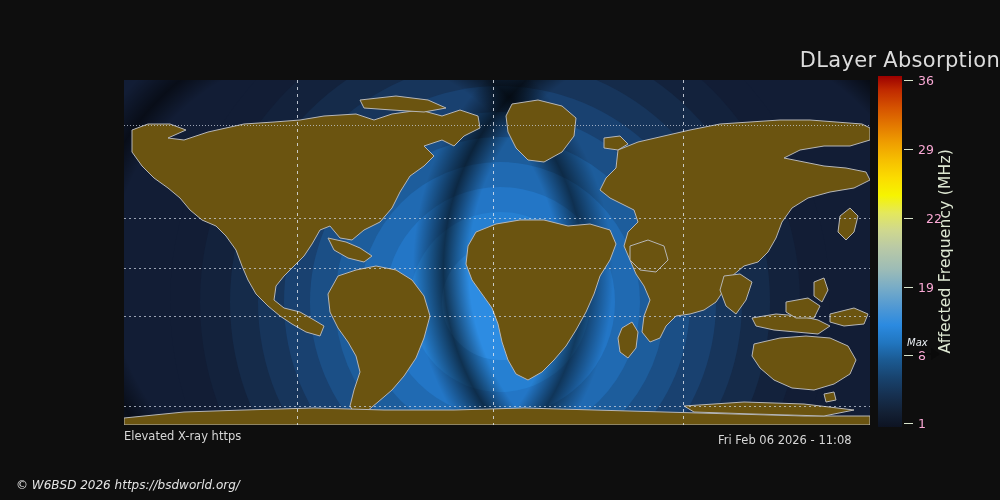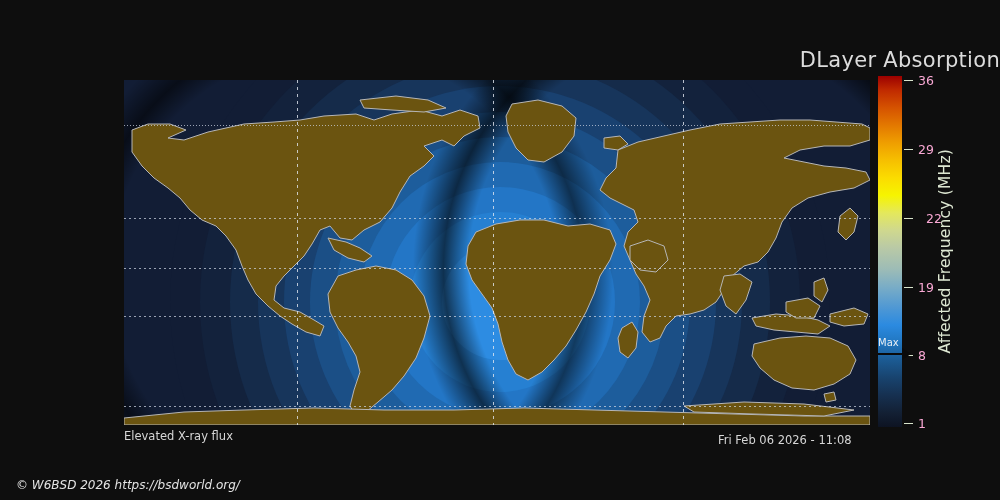--- a/index.html
+++ b/index.html
@@ -55,21 +55,21 @@
   #cbtitle{
     position:absolute;left:934px;top:76px;height:351px;width:22px;
     display:flex;align-items:center;justify-content:center;
   }
   #cbtitle span{
     writing-mode:vertical-rl;transform:rotate(180deg);
     font-size:15.5px;color:#dde7d2;white-space:nowrap;letter-spacing:.2px;
   }
 
   
-  #maxmark{position:absolute;left:876px;top:337px;width:42px;height:26px;}
+  #maxmark{position:absolute;left:905px;top:337px;width:42px;height:26px;font-style:italic;}
   #maxlab{position:absolute;left:2px;top:0;font-size:10px;color:#e9eef3;}
   #maxarrowline{position:absolute;left:2px;top:16px;width:26px;height:2px;background:#0a0a0a;}
   #maxarrowhead{position:absolute;left:26px;top:11px;width:0;height:0;
     border-top:6px solid transparent;border-bottom:6px solid transparent;
     border-left:9px solid #0a0a0a;}
 
   
   #statusblock{position:absolute;left:124px;top:429px;font-size:11.5px;
     color:#d6d6d6;line-height:15px;}
   #stamp{position:absolute;left:718px;top:433px;font-size:11.5px;color:#d6d6d6;}
@@ -200,16 +200,16 @@
   <div id="maxlab">Max</div>
   <div id="maxarrowline"></div>
   <div id="maxarrowhead"></div>
 </div>
 
 <div id="cbtitle">
   <span>Affected Frequency (MHz)</span>
 </div>
 
 <div id="statusblock">
-  <div>Elevated X-ray flux</div>
+  <div>Elevated X-ray https</div>
 </div>
 <div id="stamp">Fri Feb 06 2026 - 11:08</div>
 <div id="footer">© W6BSD 2026 https://bsdworld.org/</div>
 
 </body></html>

